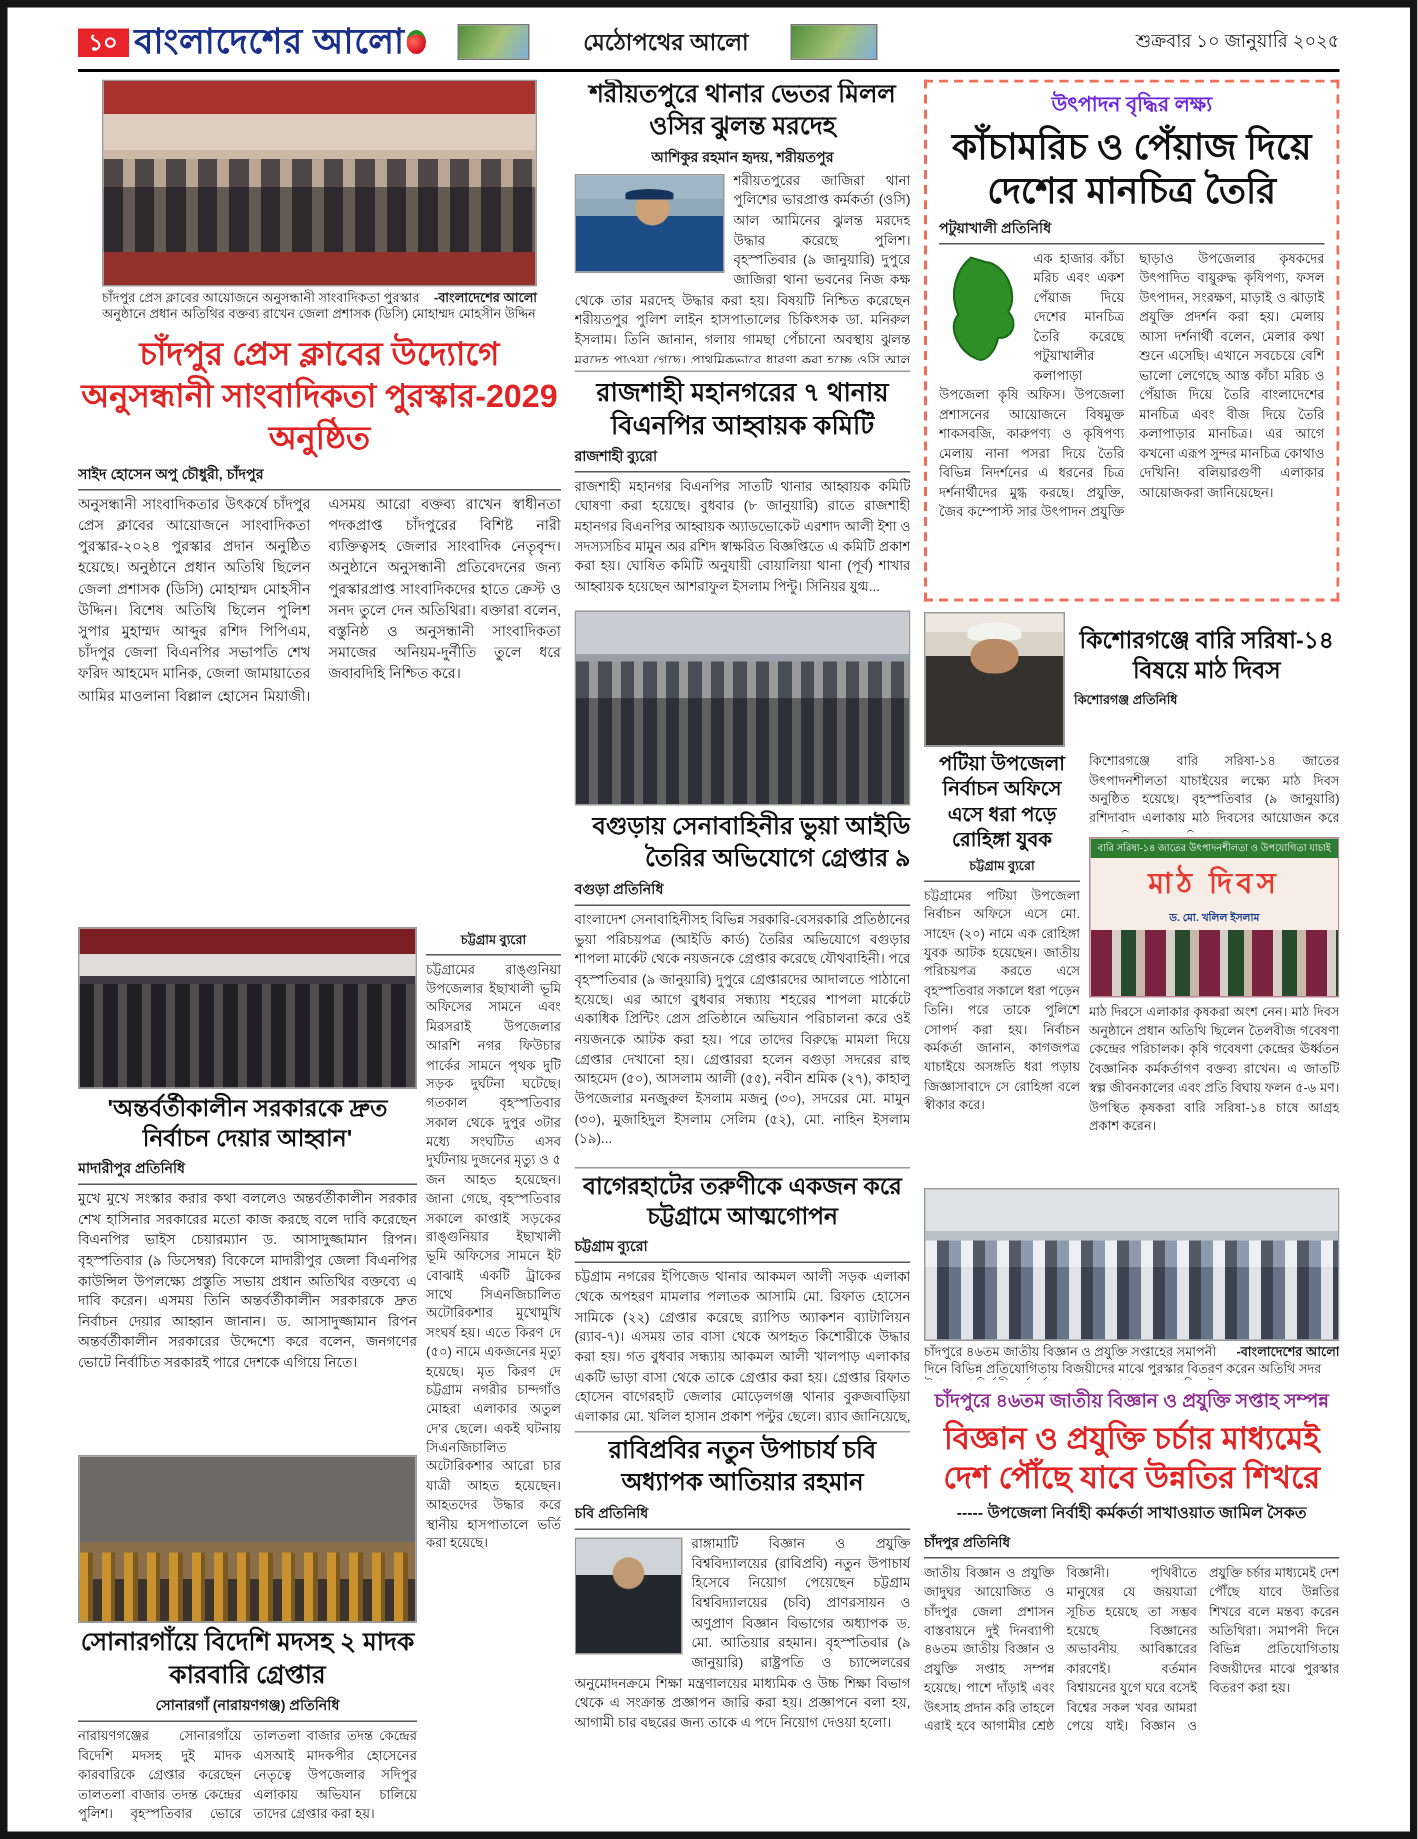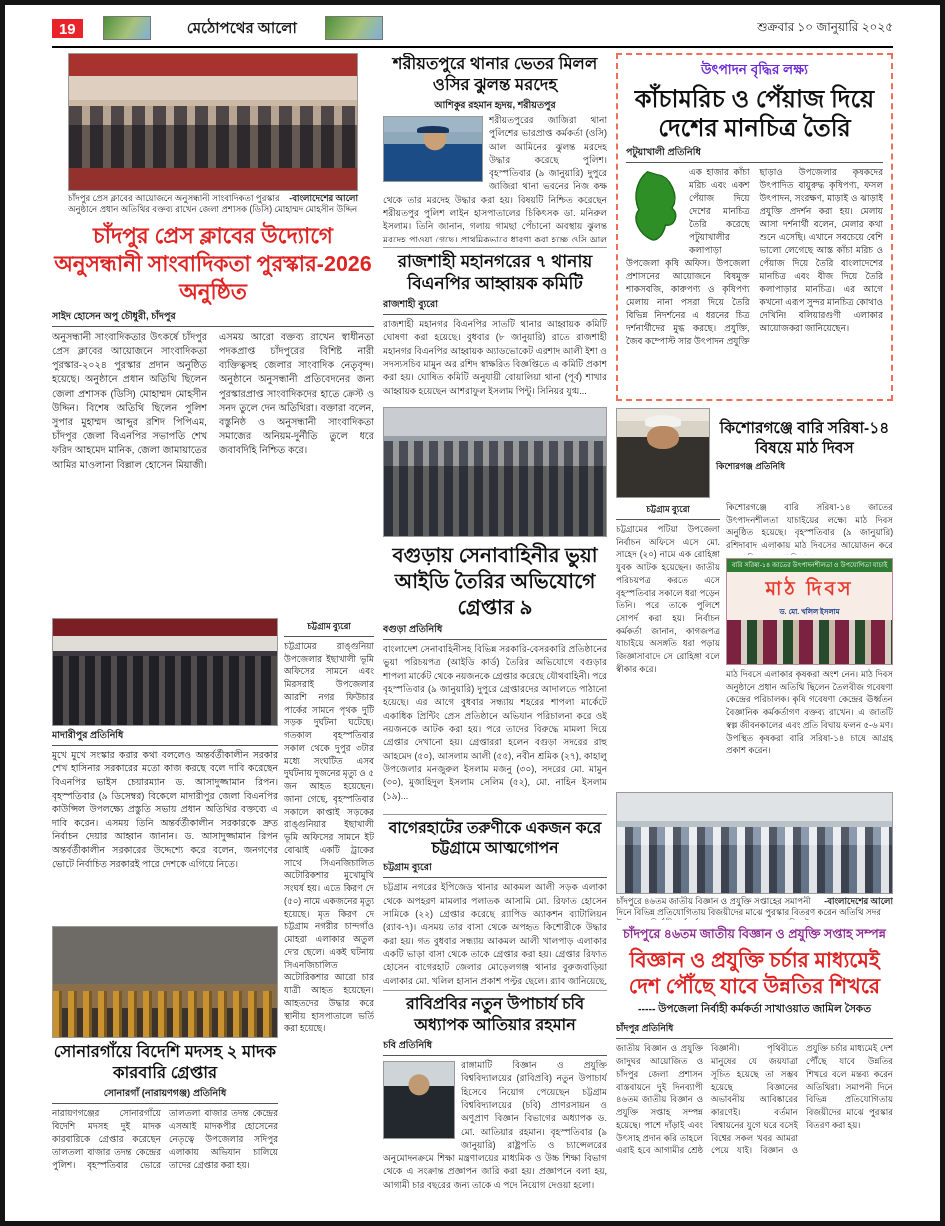--- a/index.html
+++ b/index.html
@@ -80,21 +80,21 @@
   .son-body{columns:2;column-gap:8px;height:86px;font-size:8.8px;}
   .ran-hl{font-size:12px;line-height:1.35;margin:2px 0 1px;}
   .ran-body{font-size:8.8px;line-height:1.45;height:520px;}
   .sha-hl{font-size:16.5px;line-height:1.3;}
   .sha-body{font-size:9px;height:128px;}
   .sha-photo{float:left;width:98px;height:64px;margin:2px 6px 1px 0;}
   .sect{border-top:1px solid #999;margin-top:5px;padding-top:3px;}
   .raj-hl{font-size:17px;line-height:1.3;}
   .raj-body{height:84px;font-size:9px;}
   .grp-photo{height:128px;margin:5px 0;}
-  .bog-hl{font-size:20px;line-height:1.3;}
+  .bog-hl{font-size:16px;line-height:1.3;text-align:right;}
   .bog-body{height:166px;font-size:9px;}
   .bag-hl{font-size:15.5px;line-height:1.3;}
   .bag-body{height:104px;font-size:9px;}
   .rab-hl{font-size:16px;line-height:1.3;}
   .rab-body{height:180px;font-size:9px;}
   .rab-photo{float:left;width:70px;height:76px;margin:2px 6px 1px 0;}
   .kacha{border:2px dashed #ef7059;padding:4px 8px 6px;height:348px;box-sizing:border-box;overflow:hidden;}
   .kacha-kicker{color:#6d28d9;font-size:13.5px;}
   .kacha-hl{font-size:24px;line-height:1.22;margin:2px 0;}
   .kacha-body{columns:2;column-gap:10px;font-size:8.8px;height:238px;}
@@ -115,44 +115,46 @@
   .big-hl{font-size:20.5px;line-height:1.28;margin:2px 0;}
   .big-attr{font-size:10.5px;font-weight:bold;text-align:center;margin:1px 0 3px;}
   .big-body{columns:3;column-gap:8px;font-size:8.6px;height:150px;}
 </style>
 </head>
 <body>
 
 <div class="page">
 
   <div class="hdr">
-    <span class="pageno">19</span>
+    <span class="pageno">১০</span>
+    <span class="logo"><span>বাংলাদেশের আলো</span><span class="logodot"></span></span>
     <span class="thumb" style="margin-left:20px"></span>
     <span class="ctitle">মেঠোপথের আলো</span>
     <span class="thumb thumb2"></span>
     <span class="hdate">শুক্রবার ১০ জানুয়ারি ২০২৫</span>
   </div>
   <div class="hdr-rule"></div>
 
   <div class="content">
 
     <div class="colL">
       <div>
         <div class="photo ph-press chd-photo"></div>
         <div class="cap chd-cap"><b>-বাংলাদেশের আলো</b><span>চাঁদপুর প্রেস ক্লাবের আয়োজনে অনুসন্ধানী সাংবাদিকতা পুরস্কার অনুষ্ঠানে প্রধান অতিথির বক্তব্য রাখেন জেলা প্রশাসক (ডিসি) মোহাম্মদ মোহসীন উদ্দিন</span></div>
-        <div class="hl hl-red chd-hl">চাঁদপুর প্রেস ক্লাবের উদ্যোগে অনুসন্ধানী সাংবাদিকতা পুরস্কার-2026 অনুষ্ঠিত</div>
+        <div class="hl hl-red chd-hl">চাঁদপুর প্রেস ক্লাবের উদ্যোগে অনুসন্ধানী সাংবাদিকতা পুরস্কার-2029 অনুষ্ঠিত</div>
         <div class="byline">সাইদ হোসেন অপু চৌধুরী, চাঁদপুর</div>
         <div class="rule"></div>
         <div class="body chd-body">অনুসন্ধানী সাংবাদিকতার উৎকর্ষে চাঁদপুর প্রেস ক্লাবের আয়োজনে সাংবাদিকতা পুরস্কার-২০২৪ পুরস্কার প্রদান অনুষ্ঠিত হয়েছে। অনুষ্ঠানে প্রধান অতিথি ছিলেন জেলা প্রশাসক (ডিসি) মোহাম্মদ মোহসীন উদ্দিন। বিশেষ অতিথি ছিলেন পুলিশ সুপার মুহাম্মদ আব্দুর রশিদ পিপিএম, চাঁদপুর জেলা বিএনপির সভাপতি শেখ ফরিদ আহমেদ মানিক, জেলা জামায়াতের আমির মাওলানা বিল্লাল হোসেন মিয়াজী। এসময় আরো বক্তব্য রাখেন স্বাধীনতা পদকপ্রাপ্ত চাঁদপুরের বিশিষ্ট নারী ব্যক্তিত্বসহ জেলার সাংবাদিক নেতৃবৃন্দ। অনুষ্ঠানে অনুসন্ধানী প্রতিবেদনের জন্য পুরস্কারপ্রাপ্ত সাংবাদিকদের হাতে ক্রেস্ট ও সনদ তুলে দেন অতিথিরা। বক্তারা বলেন, বস্তুনিষ্ঠ ও অনুসন্ধানী সাংবাদিকতা সমাজের অনিয়ম-দুর্নীতি তুলে ধরে জবাবদিহি নিশ্চিত করে।</div>
       </div>
 
       <div class="lower">
         <div class="subL">
           <div>
             <div class="photo ph-bnp bnp-photo"></div>
+            <div class="hl asad-hl">'অন্তর্বর্তীকালীন সরকারকে দ্রুত নির্বাচন দেয়ার আহ্বান'</div>
             <div class="byline">মাদারীপুর প্রতিনিধি</div>
             <div class="rule"></div>
             <div class="body asad-body" style="font-size:9.2px">মুখে মুখে সংস্কার করার কথা বললেও অন্তর্বর্তীকালীন সরকার শেখ হাসিনার সরকারের মতো কাজ করছে বলে দাবি করেছেন বিএনপির ভাইস চেয়ারম্যান ড. আসাদুজ্জামান রিপন। বৃহস্পতিবার (৯ ডিসেম্বর) বিকেলে মাদারীপুর জেলা বিএনপির কাউন্সিল উপলক্ষ্যে প্রস্তুতি সভায় প্রধান অতিথির বক্তব্যে এ দাবি করেন। এসময় তিনি অন্তর্বর্তীকালীন সরকারকে দ্রুত নির্বাচন দেয়ার আহ্বান জানান। ড. আসাদুজ্জামান রিপন অন্তর্বর্তীকালীন সরকারের উদ্দেশ্যে করে বলেন, জনগণের ভোটে নির্বাচিত সরকারই পারে দেশকে এগিয়ে নিতে।</div>
           </div>
           <div>
             <div class="photo ph-drug drug-photo"></div>
             <div class="hl son-hl">সোনারগাঁয়ে বিদেশি মদসহ ২ মাদক কারবারি গ্রেপ্তার</div>
             <div class="byline byline-c">সোনারগাঁ (নারায়ণগঞ্জ) প্রতিনিধি</div>
             <div class="rule"></div>
             <div class="body son-body">নারায়ণগঞ্জের সোনারগাঁয়ে বিদেশি মদসহ দুই মাদক কারবারিকে গ্রেপ্তার করেছেন তালতলা বাজার তদন্ত কেন্দ্রের পুলিশ। বৃহস্পতিবার ভোরে তালতলা বাজার তদন্ত কেন্দ্রের এসআই মাদকপীর হোসেনের নেতৃত্বে উপজেলার সদিপুর এলাকায় অভিযান চালিয়ে তাদের গ্রেপ্তার করা হয়।</div>
@@ -222,20 +224,21 @@
       <div>
         <div class="kish-row1">
           <div class="photo ph-patiya pat-photo"></div>
           <div style="flex:1">
             <div class="hl kish-hl">কিশোরগঞ্জে বারি সরিষা-১৪ বিষয়ে মাঠ দিবস</div>
             <div class="byline" style="font-size:8.5px">কিশোরগঞ্জ প্রতিনিধি</div>
           </div>
         </div>
         <div class="kish-row2">
           <div class="pat-col">
+            <div class="hl pat-hl">পটিয়া উপজেলা নির্বাচন অফিসে এসে ধরা পড়ে রোহিঙ্গা যুবক</div>
             <div class="byline byline-c" style="font-size:8.5px">চট্টগ্রাম ব্যুরো</div>
             <div class="rule"></div>
             <div class="body pat-body">চট্টগ্রামের পটিয়া উপজেলা নির্বাচন অফিসে এসে মো. সাহেদ (২০) নামে এক রোহিঙ্গা যুবক আটক হয়েছেন। জাতীয় পরিচয়পত্র করতে এসে বৃহস্পতিবার সকালে ধরা পড়েন তিনি। পরে তাকে পুলিশে সোপর্দ করা হয়। নির্বাচন কর্মকর্তা জানান, কাগজপত্র যাচাইয়ে অসঙ্গতি ধরা পড়ায় জিজ্ঞাসাবাদে সে রোহিঙ্গা বলে স্বীকার করে।</div>
           </div>
           <div class="kish-col">
             <div class="body kish-body-top">কিশোরগঞ্জে বারি সরিষা-১৪ জাতের উৎপাদনশীলতা যাচাইয়ের লক্ষ্যে মাঠ দিবস অনুষ্ঠিত হয়েছে। বৃহস্পতিবার (৯ জানুয়ারি) রশিদাবাদ এলাকায় মাঠ দিবসের আয়োজন করে সরেজমিন গবেষণা বিভাগ।</div>
             <div class="banner kish-banner">
               <div class="banner-green">বারি সরিষা-১৪ জাতের উৎপাদনশীলতা ও উপযোগিতা যাচাই</div>
               <div class="banner-title">মাঠ দিবস</div>
               <div class="banner-guest">ড. মো. খলিল ইসলাম</div>

